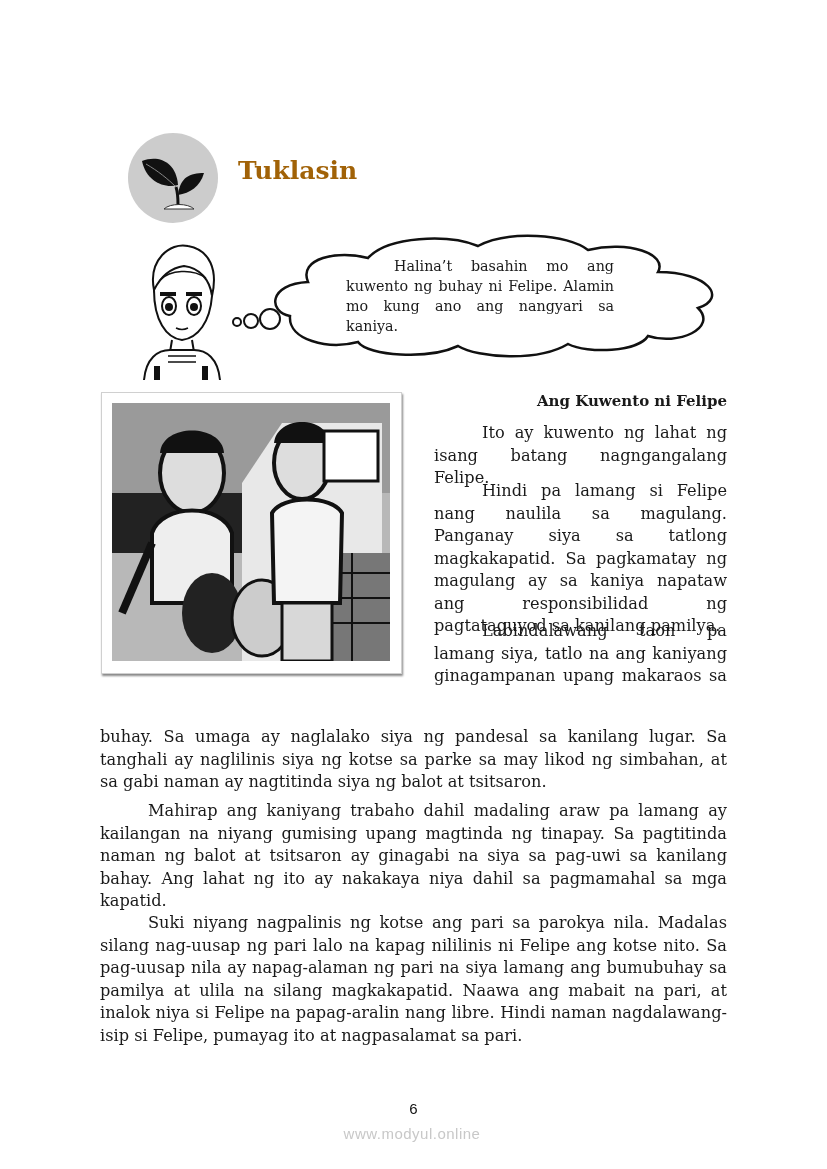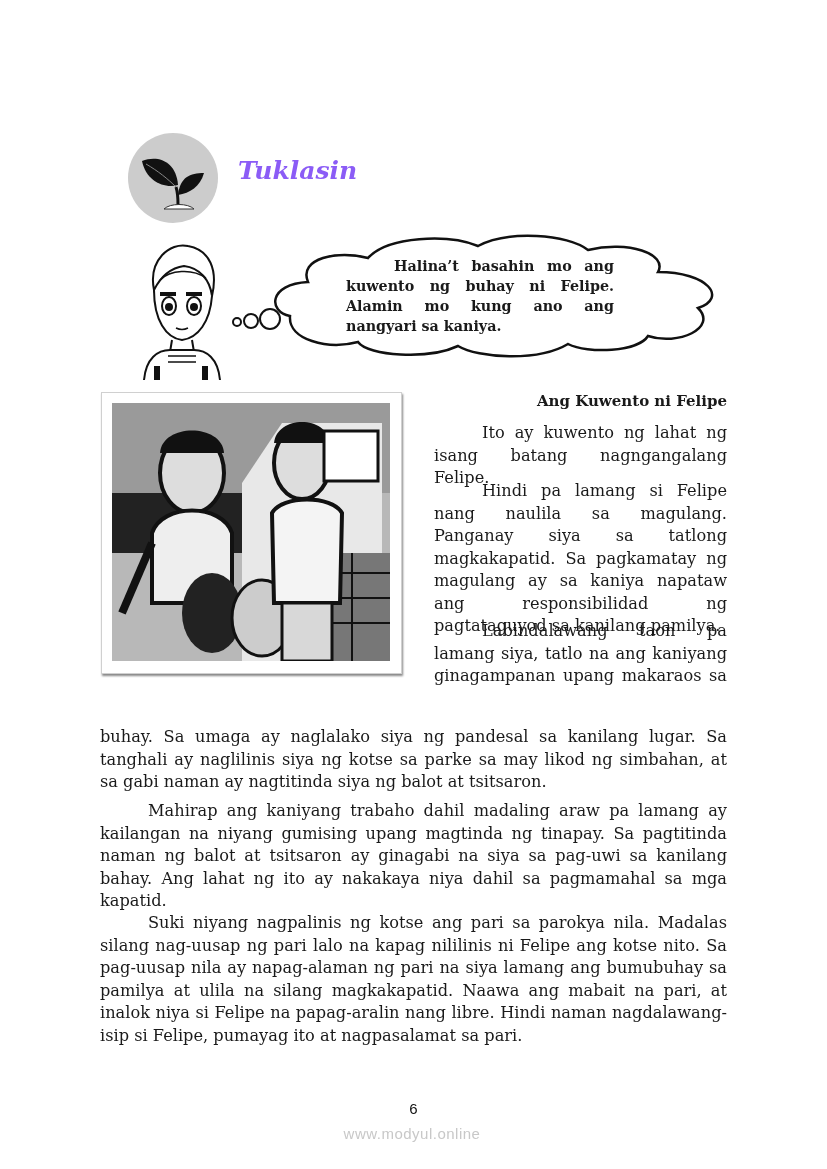--- a/index.html
+++ b/index.html
@@ -1,23 +1,23 @@
 <!DOCTYPE html>
 <html><head>
 <meta charset="utf-8">
 <style>
   html, body { margin:0; padding:0; background:#fff; }
   body { width:827px; height:1169px; position:relative; overflow:hidden;
          font-family:"DejaVu Serif", serif; color:#1a1a1a; }
   .abs { position:absolute; }
   .icon-circle { left:128px; top:133px; width:90px; height:90px; border-radius:50%; background:#cccccc; }
-  .title { left:238px; top:156px; font-family:"DejaVu Serif", serif; font-weight:bold; font-style:italic; font-size:25px; color:#8b5cf6; }
+  .title { left:238px; top:156px; font-family:"DejaVu Serif", serif; font-weight:bold; font-size:25px; color:#a16207; }
   .boy { left:140px; top:240px; width:82px; height:140px; }
   .bubble-svg { left:228px; top:228px; width:500px; height:135px; }
-  .bubble-text { left:346px; top:256px; width:268px; font-size:14.3px; line-height:20px; text-align:justify; text-align-last:left;font-weight:bold; }
+  .bubble-text { left:346px; top:256px; width:268px; font-size:14.3px; line-height:20px; text-align:justify; text-align-last:left; }
   .bubble-text .indent { display:inline-block; width:48px; }
   .photo { left:101px; top:392px; width:299px; height:280px; background:#fff; border:1px solid #d0d0d0; box-shadow:1px 2px 2px #888; }
   .photo svg { position:absolute; left:10px; top:10px; width:278px; height:258px; }
   .story-title { left:433px; top:392px; width:294px; text-align:right; font-weight:bold; font-size:15px; padding-left:30px; box-sizing:border-box; }
   .p { font-size:16.2px; line-height:22.5px; text-align:justify; margin:0; }
   .col { left:434px; width:293px; }
   .full { left:100px; width:627px; }
   .ind { text-indent:48px; }
   .pageno { left:0; width:827px; top:1100px; text-align:center; font-family:"Liberation Sans", sans-serif; font-size:15px; color:#111; }
   .watermark { left:0; width:824px; top:1125px; text-align:center; font-family:"Liberation Sans", sans-serif; font-size:15px; color:#c8c8c8; letter-spacing:0.5px; }

